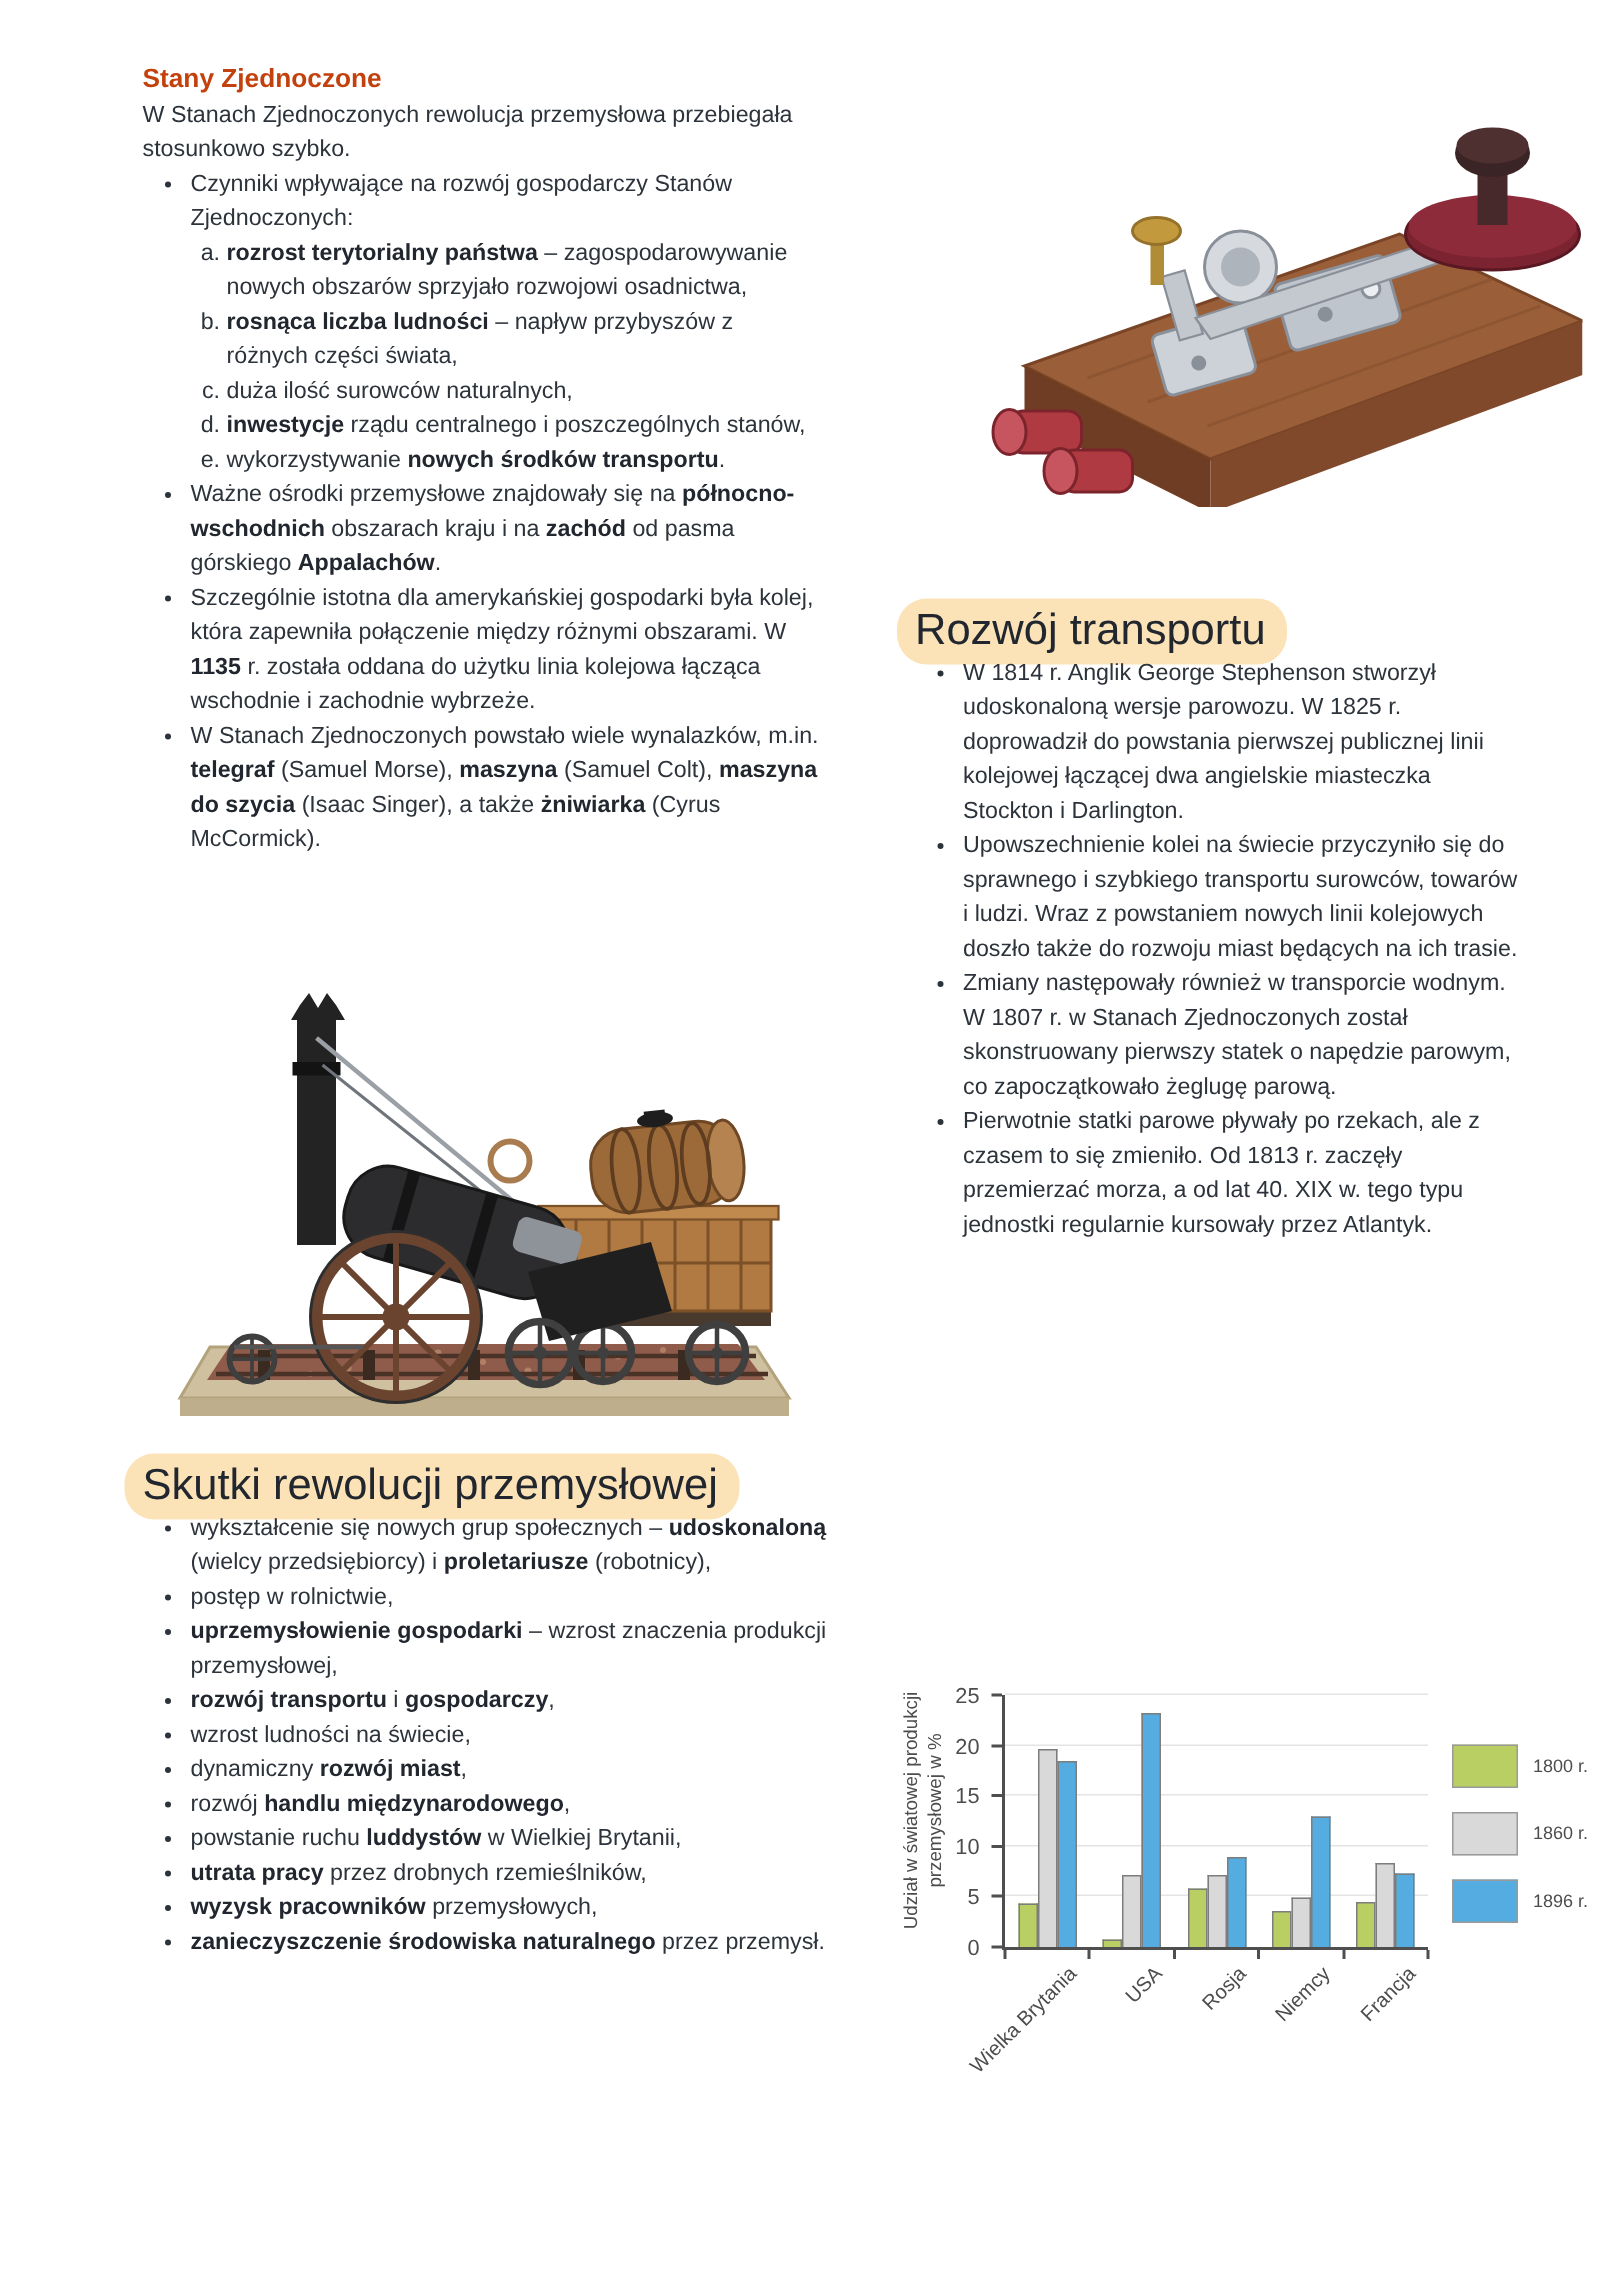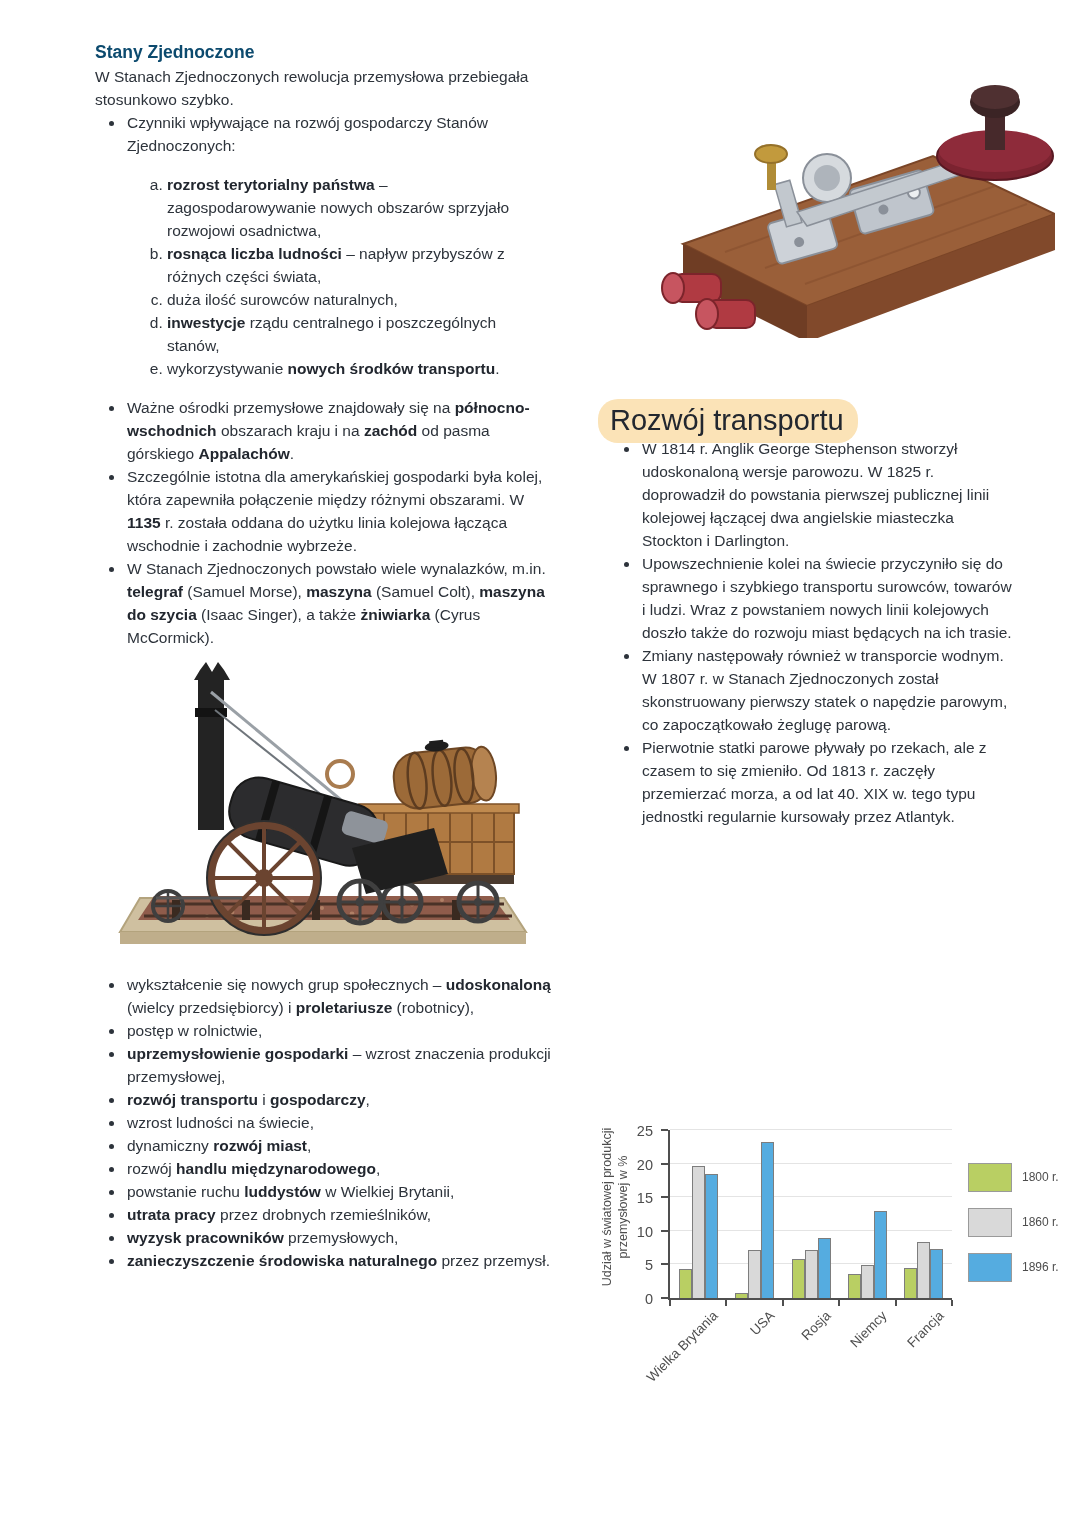--- a/index.html
+++ b/index.html
@@ -1,23 +1,23 @@
 <!DOCTYPE html>
 <html><head>
 <meta charset="utf-8">
 <style>
   html,body{margin:0;padding:0;background:#ffffff;}
   .page{position:relative;width:1080px;height:1528px;background:#ffffff;overflow:hidden;
         font-family:"Liberation Sans","DejaVu Sans",sans-serif;color:#2d333b;}
   section,figure{position:absolute;margin:0;padding:0;}
-  .h-small{margin:0 0 1px 0;font-size:17.5px;font-weight:700;color:#0c4a6e;line-height:24px;}
+  .h-small{margin:0 0 1px 0;font-size:17.5px;font-weight:700;color:#c2410c;line-height:24px;}
   .body{margin:0;font-size:15.5px;line-height:23px;}
   ul.bullets{margin:0;padding-left:30px;list-style:disc;}
   ul.bullets>li{font-size:15.5px;line-height:23px;padding-left:2px;}
-  ol.alpha{margin:16px;padding-left:24px;list-style:lower-alpha;}
+  ol.alpha{margin:0;padding-left:24px;list-style:lower-alpha;}
   ol.alpha>li{font-size:15.5px;line-height:23px;}
   b{font-weight:700;color:#22272f;}
   .h-big{margin:0;font-size:29px;font-weight:400;color:#22272f;line-height:34px;}
   .pill{background:#fbe3b7;border-radius:20px;padding:5px 14px 7px 12px;margin-left:-12px;}
   .mt{margin-top:30px;}
   
   #chart-block{position:absolute;left:583px;top:1086px;width:497px;height:330px;}
   .chart-title{position:absolute;left:55px;top:8px;width:370px;text-align:center;
                font-size:15.5px;font-weight:700;color:#4a4a4a;}
   #plot{position:absolute;left:85px;top:44px;width:282px;height:168px;
@@ -157,20 +157,21 @@
       <g stroke="#3f3f3f">
         <circle cx="56" cy="254" r="15" fill="none" stroke-width="4"></circle>
         <line x1="41" y1="254" x2="71" y2="254" stroke-width="2.5"></line>
         <line x1="56" y1="239" x2="56" y2="269" stroke-width="2.5"></line>
       </g>
       <line x1="44" y1="246" x2="130" y2="246" stroke="#555" stroke-width="3"></line>
     </svg>
   </figure>
 
   <section style="left:95px;top:973px;width:465px;">
+    <h2 class="h-big"><span class="pill">Skutki rewolucji przemysłowej</span></h2>
     <ul class="bullets mt">
       <li><span>wykształcenie się nowych grup społecznych – <b>udoskonaloną</b> (wielcy przedsiębiorcy) i <b>proletariusze</b> (robotnicy),</span></li>
       <li><span>postęp w rolnictwie,</span></li>
       <li><span><b>uprzemysłowienie gospodarki</b> – wzrost znaczenia produkcji przemysłowej,</span></li>
       <li><span><b>rozwój transportu</b> i <b>gospodarczy</b>,</span></li>
       <li><span>wzrost ludności na świecie,</span></li>
       <li><span>dynamiczny <b>rozwój miast</b>,</span></li>
       <li><span>rozwój <b>handlu międzynarodowego</b>,</span></li>
       <li><span>powstanie ruchu <b>luddystów</b> w Wielkiej Brytanii,</span></li>
       <li><span><b>utrata pracy</b> przez drobnych rzemieślników,</span></li>

